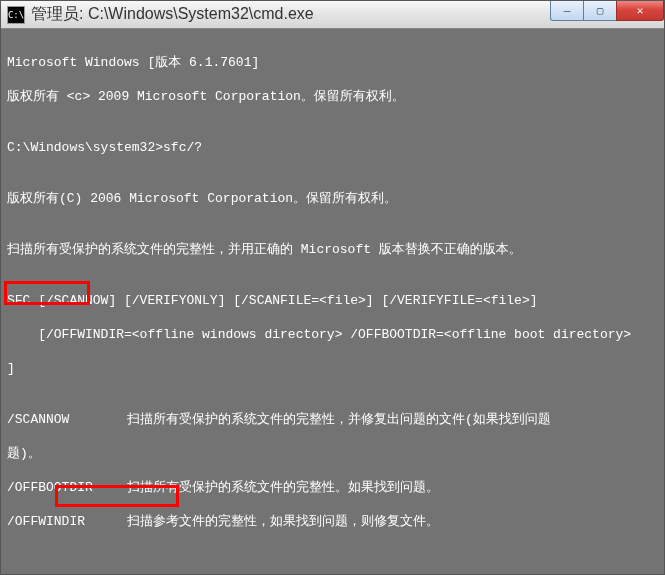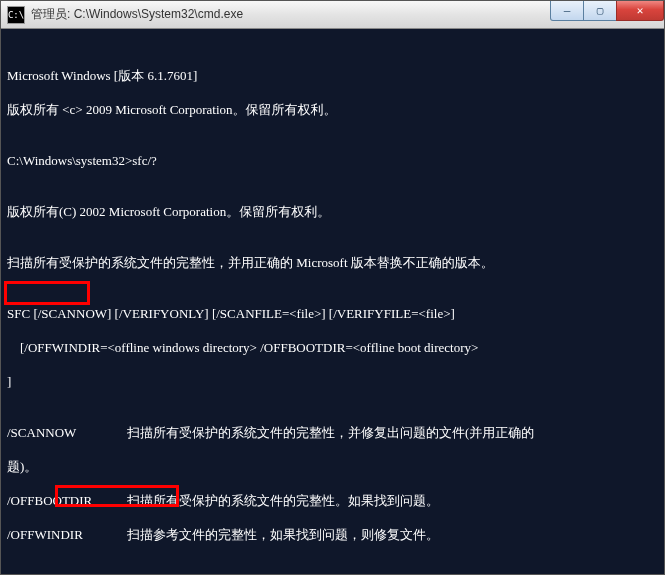--- a/index.html
+++ b/index.html
@@ -25,21 +25,21 @@
     margin: 0 6px;
     background: #000;
     border: 1px solid #999;
     display: flex;
     align-items: center;
     justify-content: center;
     font-size: 9px;
     color: #fff;
   }
   .titlebar .title {
-    font-size: 12px;
+    font-size: 16px;
     color: #333;
     font-family: "Microsoft YaHei", sans-serif;
   }
   .win-controls {
     position: absolute;
     right: 0;
     top: 0;
     display: flex;
   }
   .win-btn {
@@ -58,30 +58,30 @@
   .win-btn.min { border-bottom-left-radius: 3px; }
   .win-btn.close {
     background: linear-gradient(to bottom, #f08681, #d9443d 45%, #c03a33);
     border-color: #9a2d27;
     color: #fff;
     width: 48px;
     border-bottom-right-radius: 3px;
     font-weight: bold;
   }
   .terminal {
-    background: #0f172a;
+    background: #737373;
     color: #fff;
     height: calc(575px - 28px - 2px);
-    padding: 21px 6px;
+    padding: 8px 6px;
     font-size: 13px;
     line-height: 17px;
     white-space: pre;
     overflow: hidden;
     position: relative;
-    font-family: Liberation Serif, serif;
+    font-family: Liberation Mono, monospace;
   }
   .terminal .line { white-space: pre; }
   .hilite {
     position: absolute;
     border: 3px solid #ff0000;
     pointer-events: none;
   }
   .hilite.one { left: 3px; top: 252px; width: 86px; height: 24px; }
   .hilite.two { left: 54px; top: 456px; width: 124px; height: 22px; }
   .optcol { display: inline-block; width: 120px; }
@@ -98,29 +98,29 @@
     <div class="win-btn close">✕</div>
   </div>
 </div>
 
 <div class="terminal">
 <div class="line">Microsoft Windows [版本 6.1.7601]</div>
 <div class="line">版权所有 &lt;c&gt; 2009 Microsoft Corporation。保留所有权利。</div>
 <div class="line"></div>
 <div class="line">C:\Windows\system32&gt;sfc/?</div>
 <div class="line"></div>
-<div class="line">版权所有(C) 2002 Microsoft Corporation。保留所有权利。</div>
+<div class="line">版权所有(C) 2006 Microsoft Corporation。保留所有权利。</div>
 <div class="line"></div>
 <div class="line">扫描所有受保护的系统文件的完整性，并用正确的 Microsoft 版本替换不正确的版本。</div>
 <div class="line"></div>
 <div class="line">SFC [/SCANNOW] [/VERIFYONLY] [/SCANFILE=&lt;file&gt;] [/VERIFYFILE=&lt;file&gt;]</div>
 <div class="line">    [/OFFWINDIR=&lt;offline windows directory&gt; /OFFBOOTDIR=&lt;offline boot directory&gt;</div>
 <div class="line">]</div>
 <div class="line"></div>
-<div class="line"><span class="optcol">/SCANNOW</span><span>扫描所有受保护的系统文件的完整性，并修复出问题的文件(并用正确的</span></div>
+<div class="line"><span class="optcol">/SCANNOW</span><span>扫描所有受保护的系统文件的完整性，并修复出问题的文件(如果找到问题</span></div>
 <div class="line">题)。</div>
 <div class="line"><span class="optcol">/OFFBOOTDIR</span><span>扫描所有受保护的系统文件的完整性。如果找到问题。</span></div>
 <div class="line"><span class="optcol">/OFFWINDIR</span><span>扫描参考文件的完整性，如果找到问题，则修复文件。</span></div>
 
 
 
 
 
 
 

